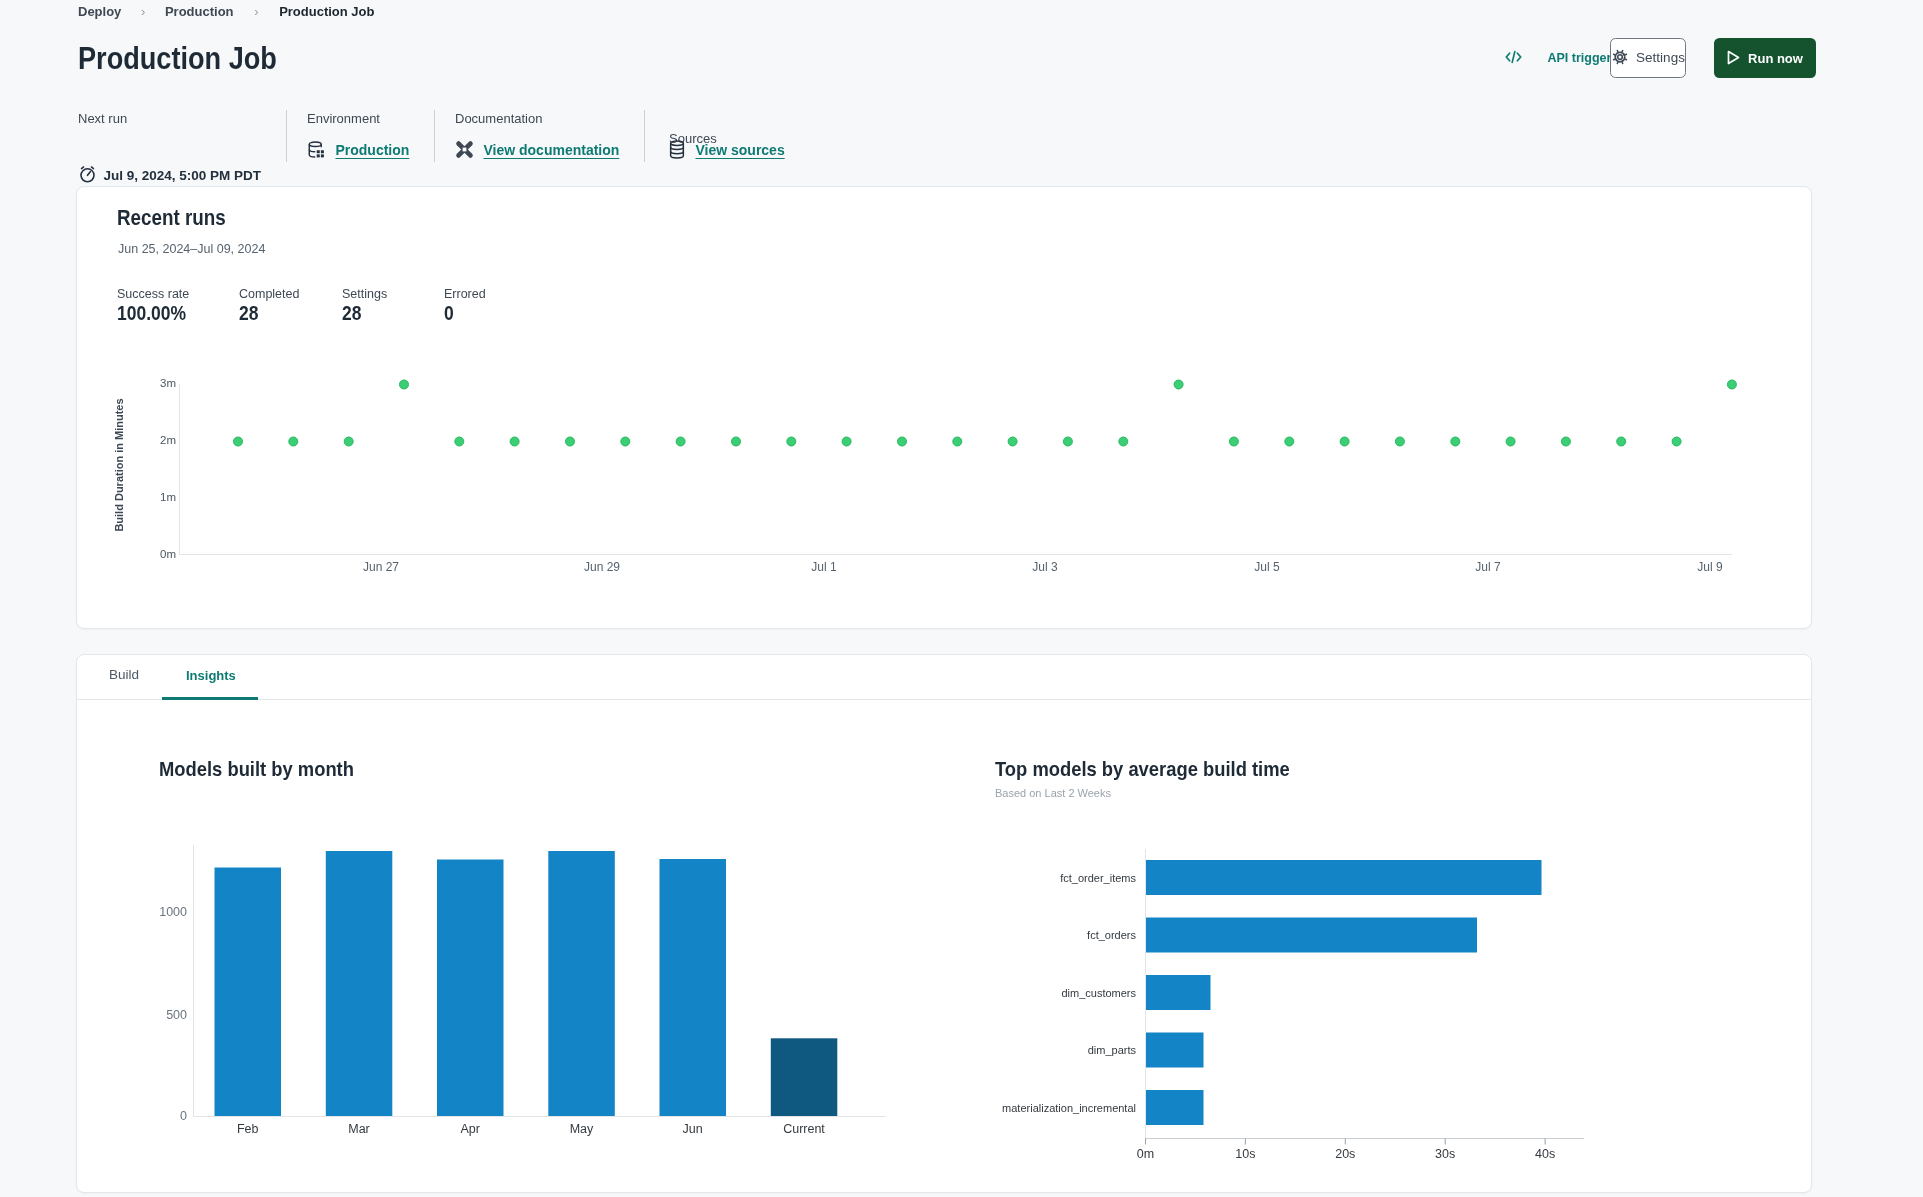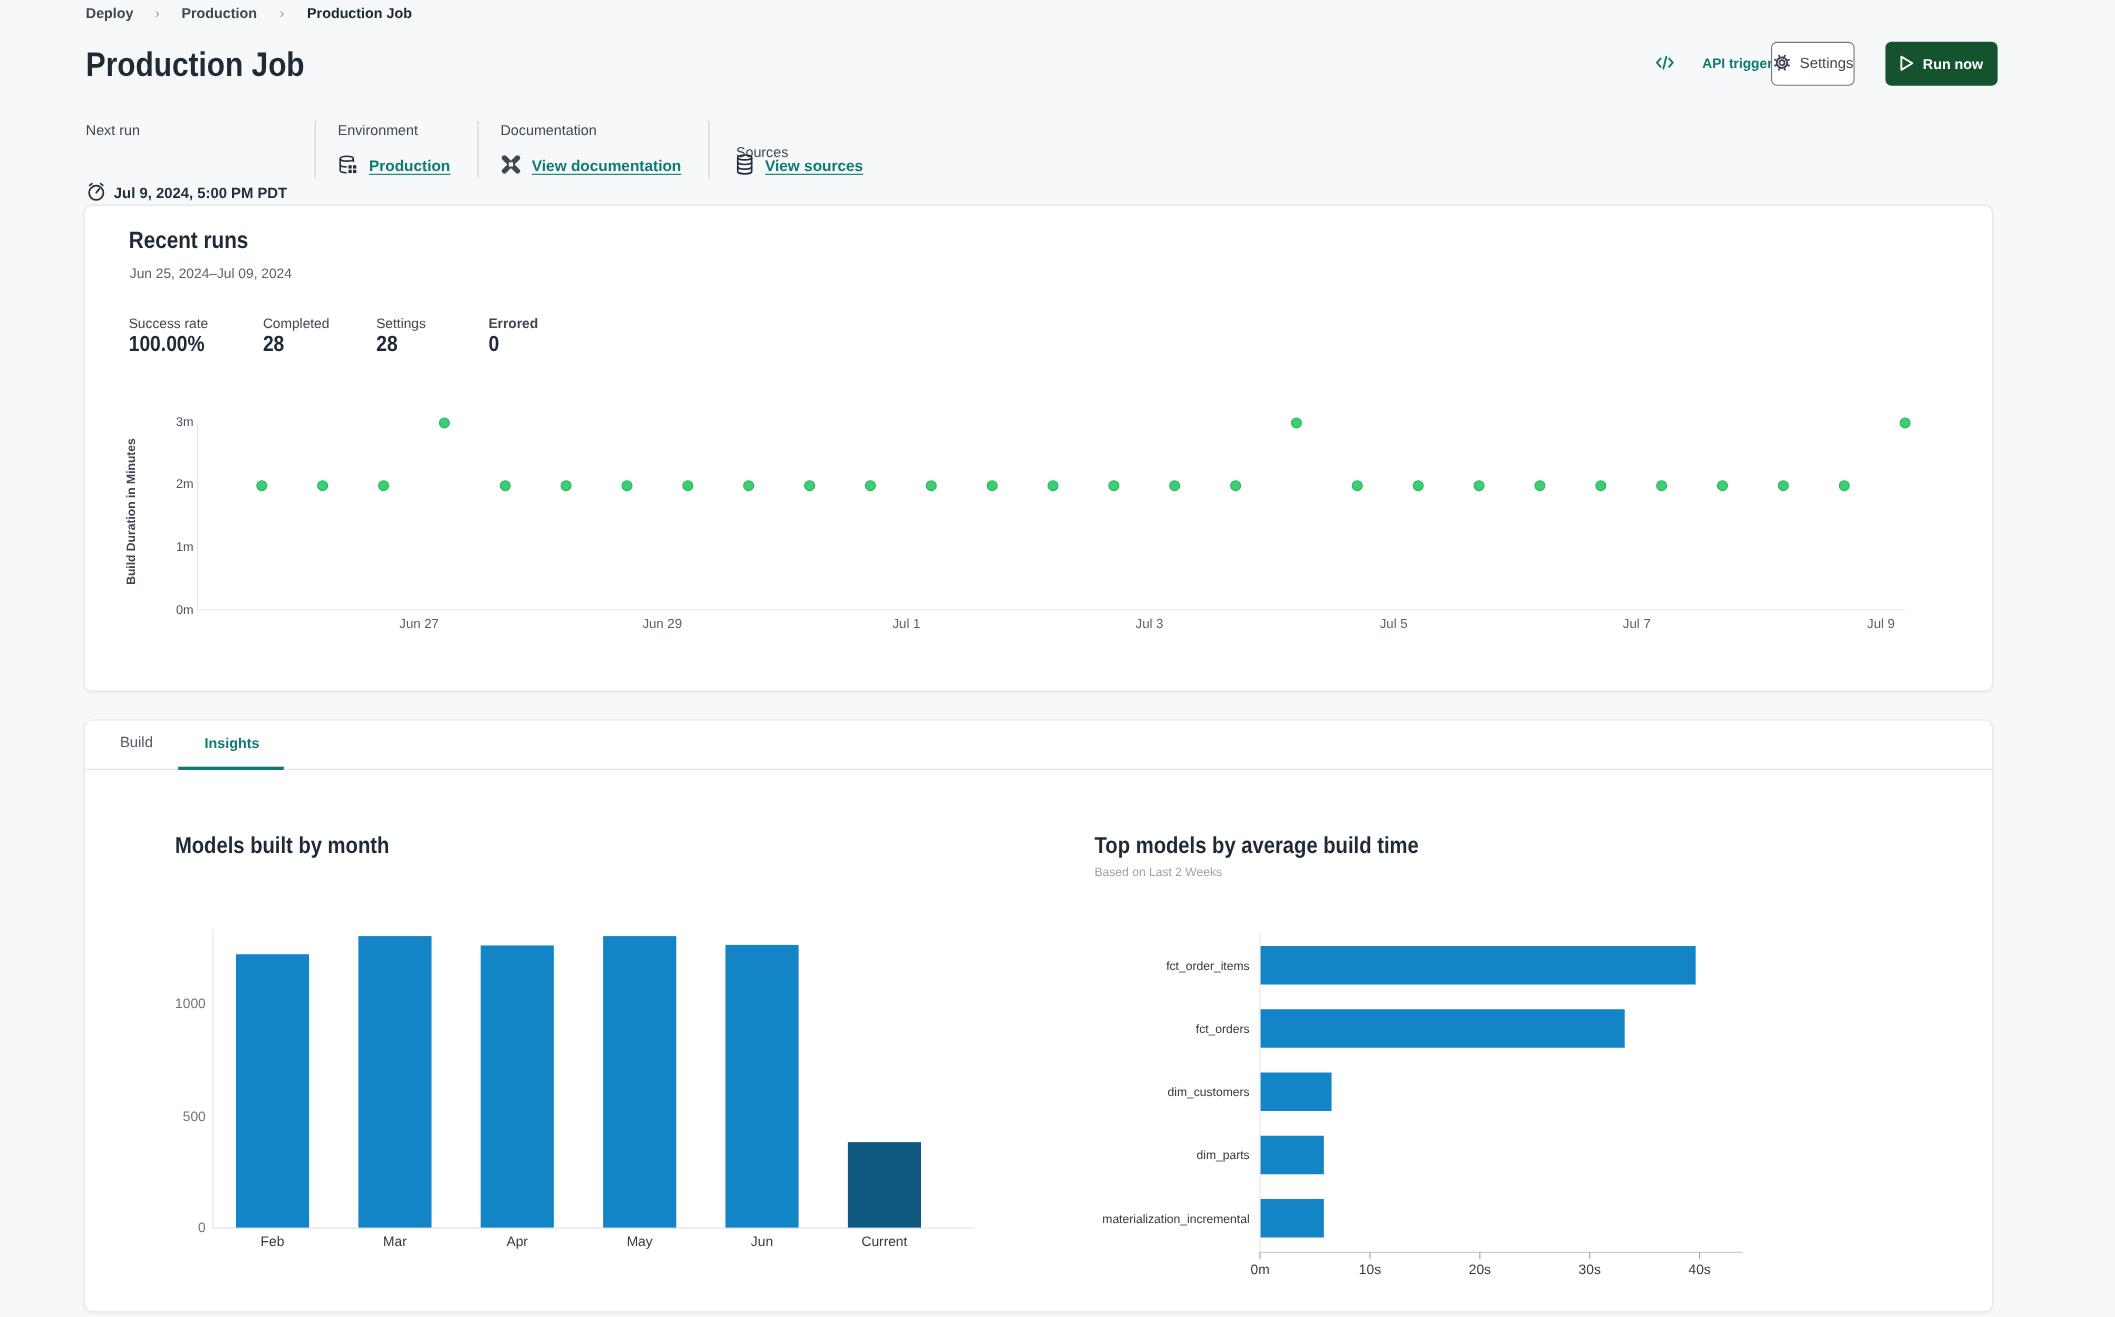--- a/index.html
+++ b/index.html
@@ -111,21 +111,21 @@
 <div class="card" style="left:76px; top:186px; width:1736px; height:443px;"></div>
 <div class="abs sx" style="left:117px; top:206px; font-size:21.5px; font-weight:bold; color:#1e2a36;">Recent runs</div>
 <div class="abs" style="left:118px; top:242px; font-size:12.5px; color:#56636f;">Jun 25, 2024–Jul 09, 2024</div>
 
 <div class="abs" style="left:117px; top:287px; font-size:12.5px; color:#3e4854;">Success rate</div>
 <div class="abs sx" style="left:117px; top:302px; font-size:20px; font-weight:bold; color:#1e2a36;">100.00%</div>
 <div class="abs" style="left:239px; top:287px; font-size:12.5px; color:#3e4854;">Completed</div>
 <div class="abs sx" style="left:239px; top:302px; font-size:20px; font-weight:bold; color:#1e2a36;">28</div>
 <div class="abs" style="left:342px; top:287px; font-size:12.5px; color:#3e4854;">Settings</div>
 <div class="abs sx" style="left:342px; top:302px; font-size:20px; font-weight:bold; color:#1e2a36;">28</div>
-<div class="abs" style="left:444px; top:287px; font-size:12.5px; color:#3e4854;font-weight:bold;">Errored</div>
+<div class="abs" style="left:444px; top:287px; font-size:12.5px; color:#3e4854;">Errored</div>
 <div class="abs sx" style="left:444px; top:302px; font-size:20px; font-weight:bold; color:#1e2a36;">0</div>
 
 <svg class="abs" style="left:100px; top:365px;" width="1725" height="215" viewBox="100 365 1725 215">
   <line x1="179.5" y1="384" x2="179.5" y2="555" stroke="#e2e5e8" stroke-width="1"></line>
   <line x1="179.5" y1="554.5" x2="1732" y2="554.5" stroke="#e2e5e8" stroke-width="1"></line>
   <g font-size="11.5" fill="#4a5662" text-anchor="end">
     <text x="176" y="387">3m</text>
     <text x="176" y="444">2m</text>
     <text x="176" y="501">1m</text>
     <text x="176" y="558">0m</text>

